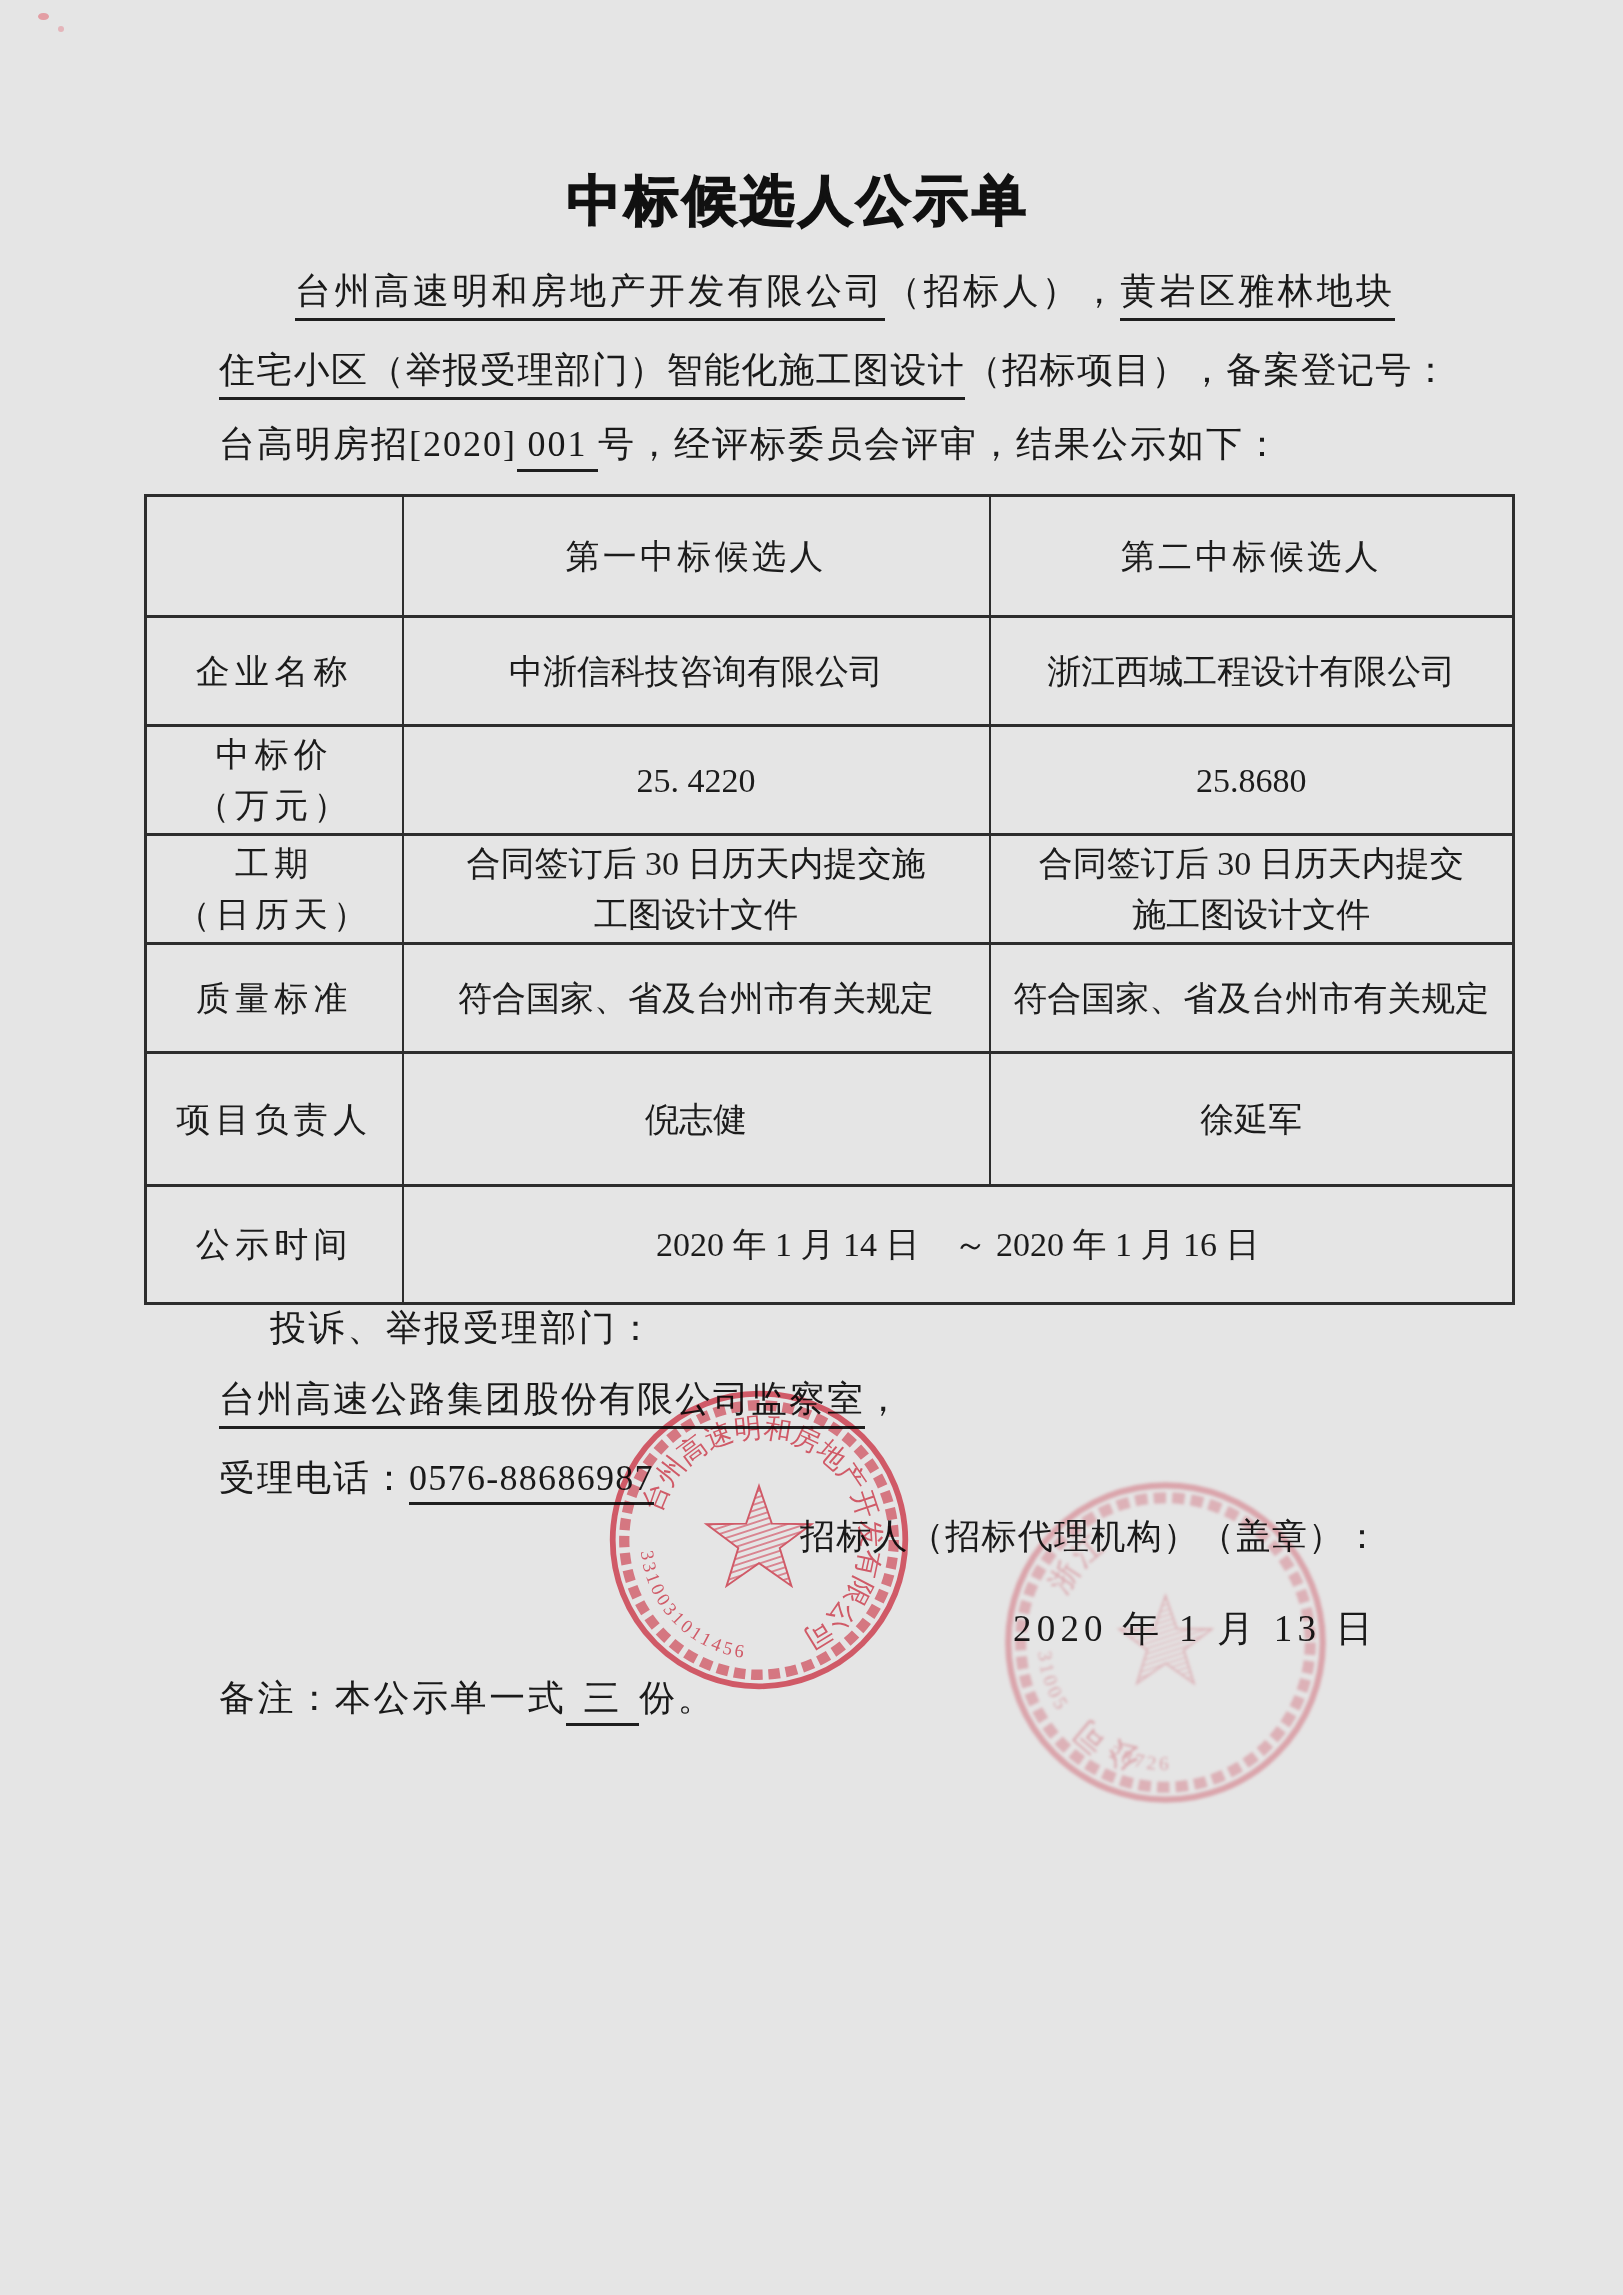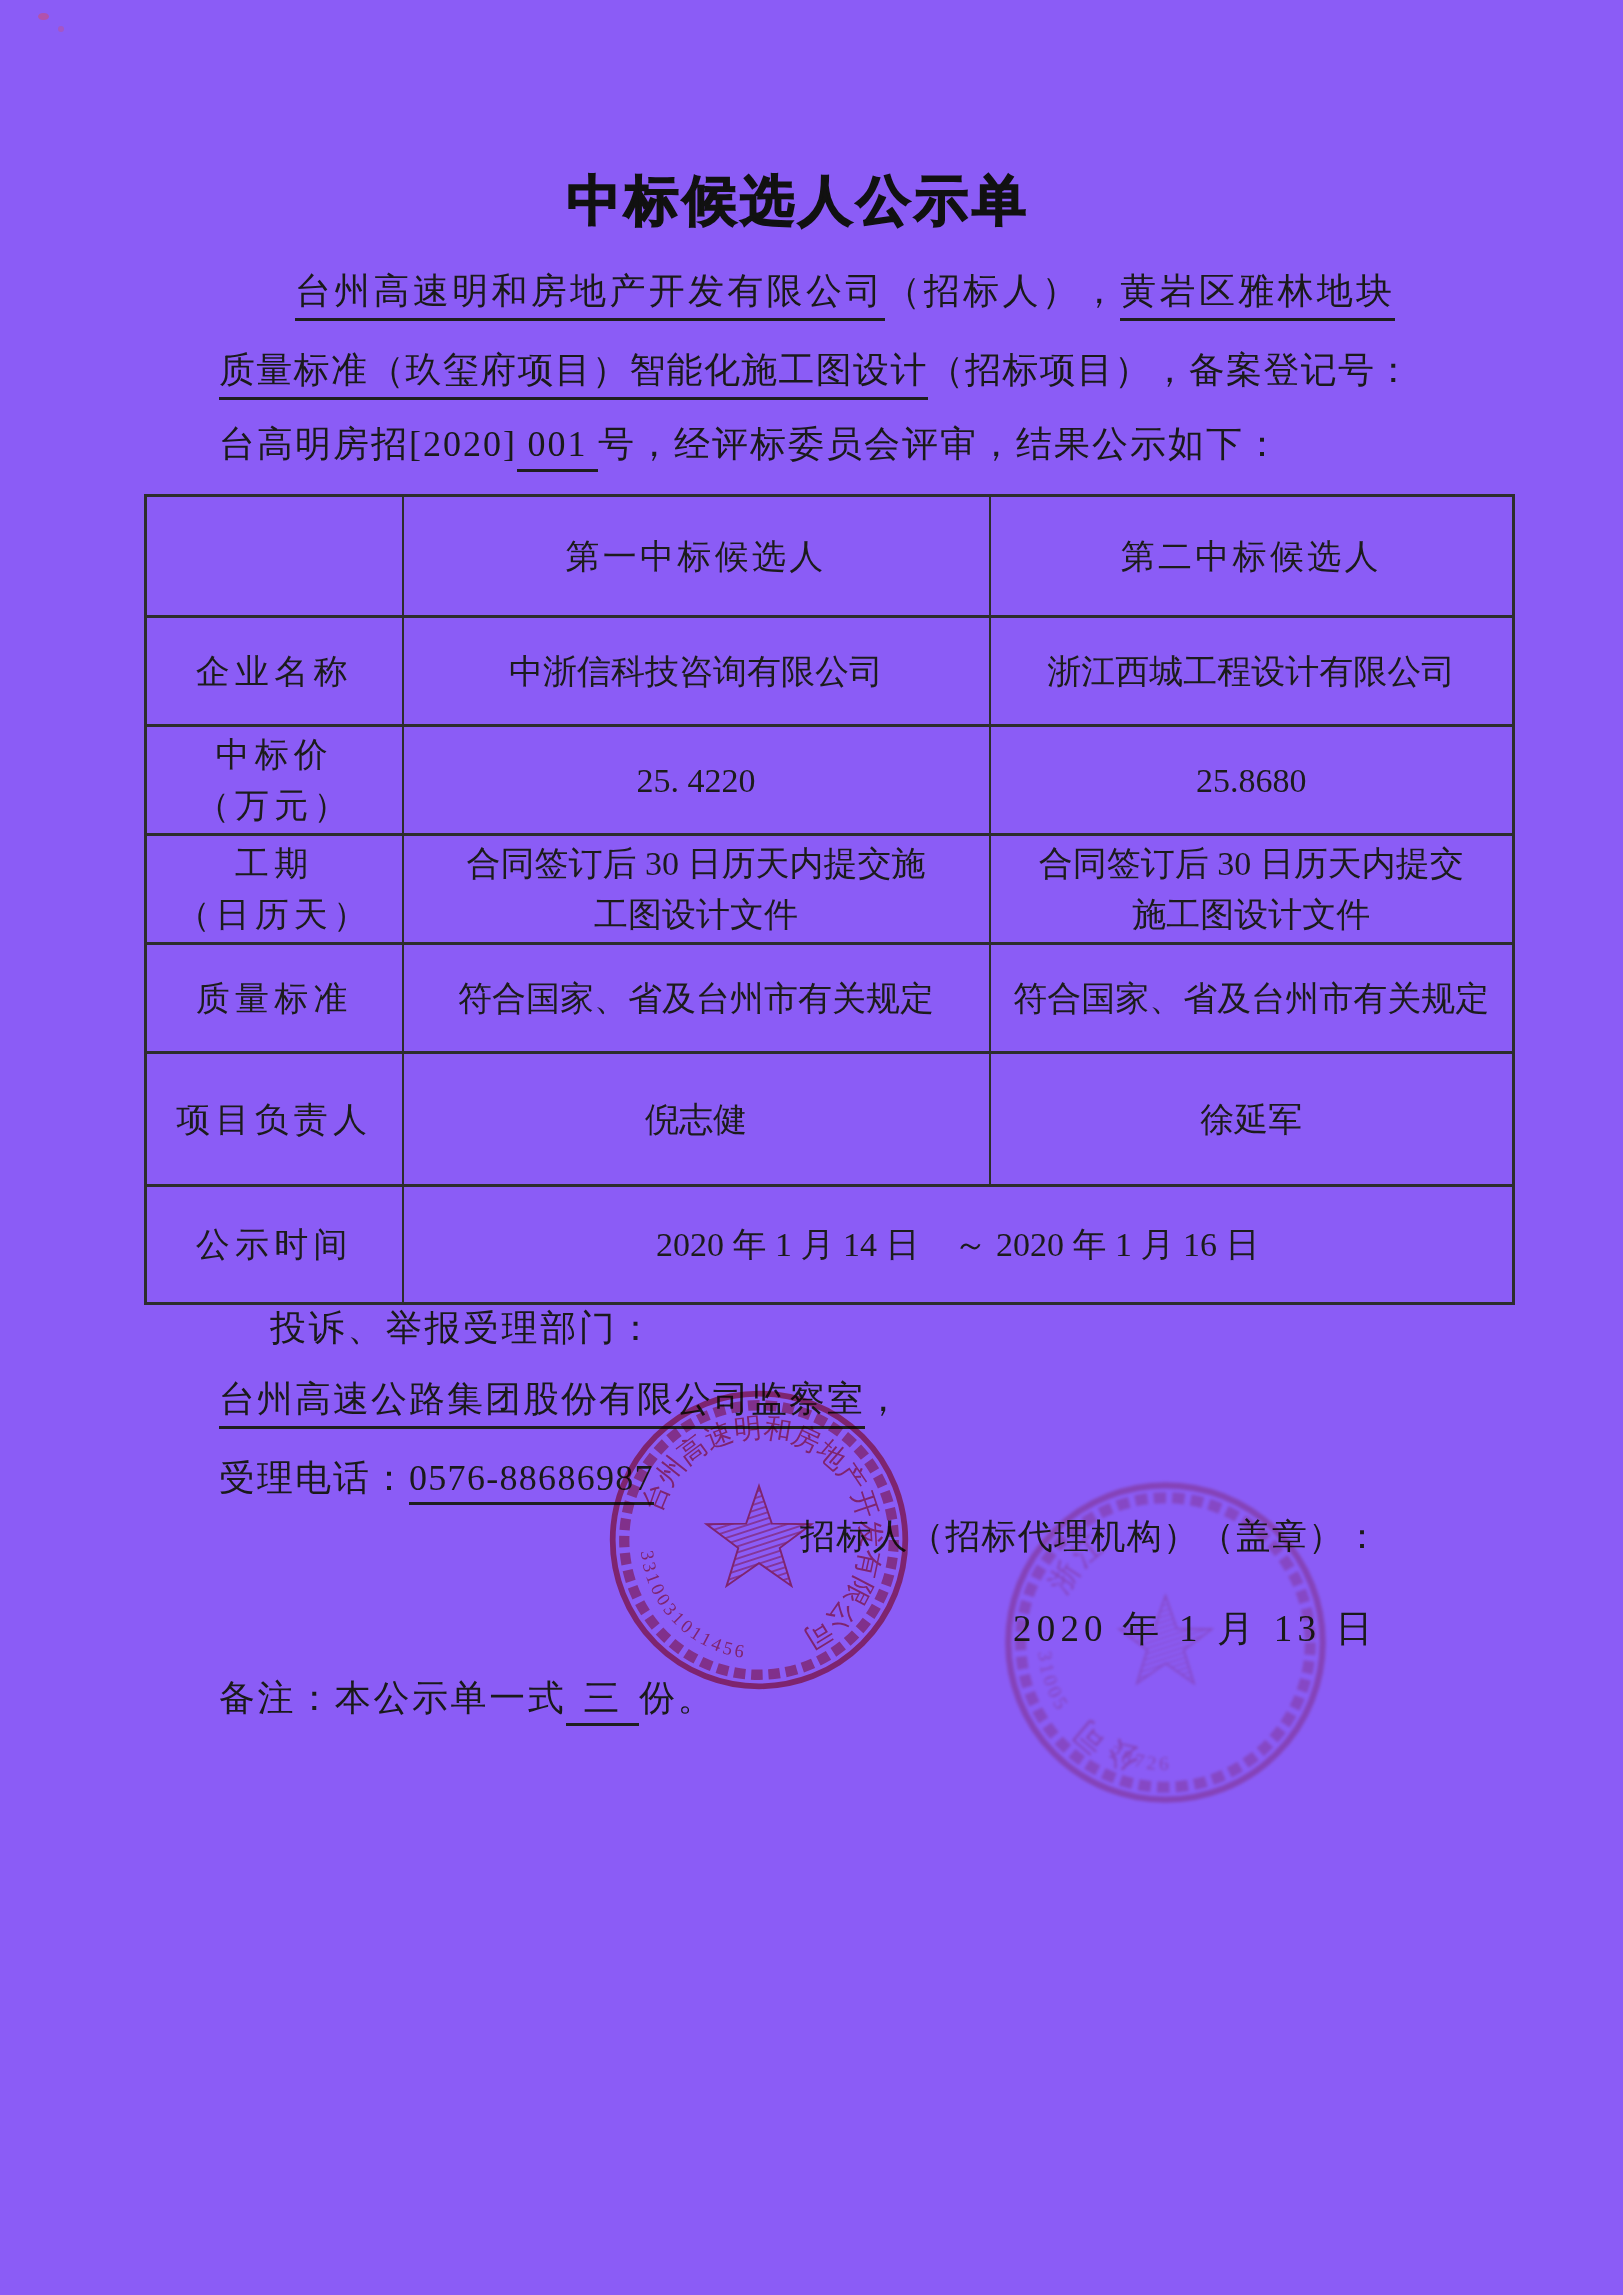--- a/index.html
+++ b/index.html
@@ -1,20 +1,20 @@
 <!DOCTYPE html>
 <html style="font-size:10.5px"><head>
 <meta charset="utf-8">
 <style>
   html,body{margin:0;padding:0;background:#8a8a8a;}
   .page{
     position:relative;
     width:1623px;height:2295px;
     margin:0 auto;
-    background:#8b5cf6;
+    background:#e5e5e5;
     overflow:hidden;
     font-family:"Liberation Serif","DejaVu Serif",serif;
     color:#1c1c1c;
   }
   
   .doc-title{
     position:absolute;top:165px;left:0;right:26px;
     text-align:center;
     font-family:"Liberation Sans","DejaVu Sans",sans-serif;
     font-size:54px;font-weight:900;letter-spacing:3.9px;
@@ -78,21 +78,21 @@
 
 <div class="page">
 
   <div class="speck a"></div>
   <div class="speck b"></div>
 
   <div class="doc-title">中标候选人公示单</div>
 
   <div class="intro-line l1"><span class="ul">台州高速明和房地产开发有限公司</span><span>（招标人），</span><span class="ul">黄岩区雅林地块</span></div>
 
-  <div class="intro-line l2"><span class="ul">质量标准（玖玺府项目）智能化施工图设计</span><span>（招标项目），备案登记号：</span></div>
+  <div class="intro-line l2"><span class="ul">住宅小区（举报受理部门）智能化施工图设计</span><span>（招标项目），备案登记号：</span></div>
 
   <div class="intro-line l3"><span>台高明房招[2020]</span><span class="ul-num">001</span><span>号，经评标委员会评审，结果公示如下：</span></div>
 
   <table class="bid">
     <colgroup>
       <col style="width:257px">
         <col style="width:587px">
         <col style="width:524px">
     </colgroup>
     <tbody>

